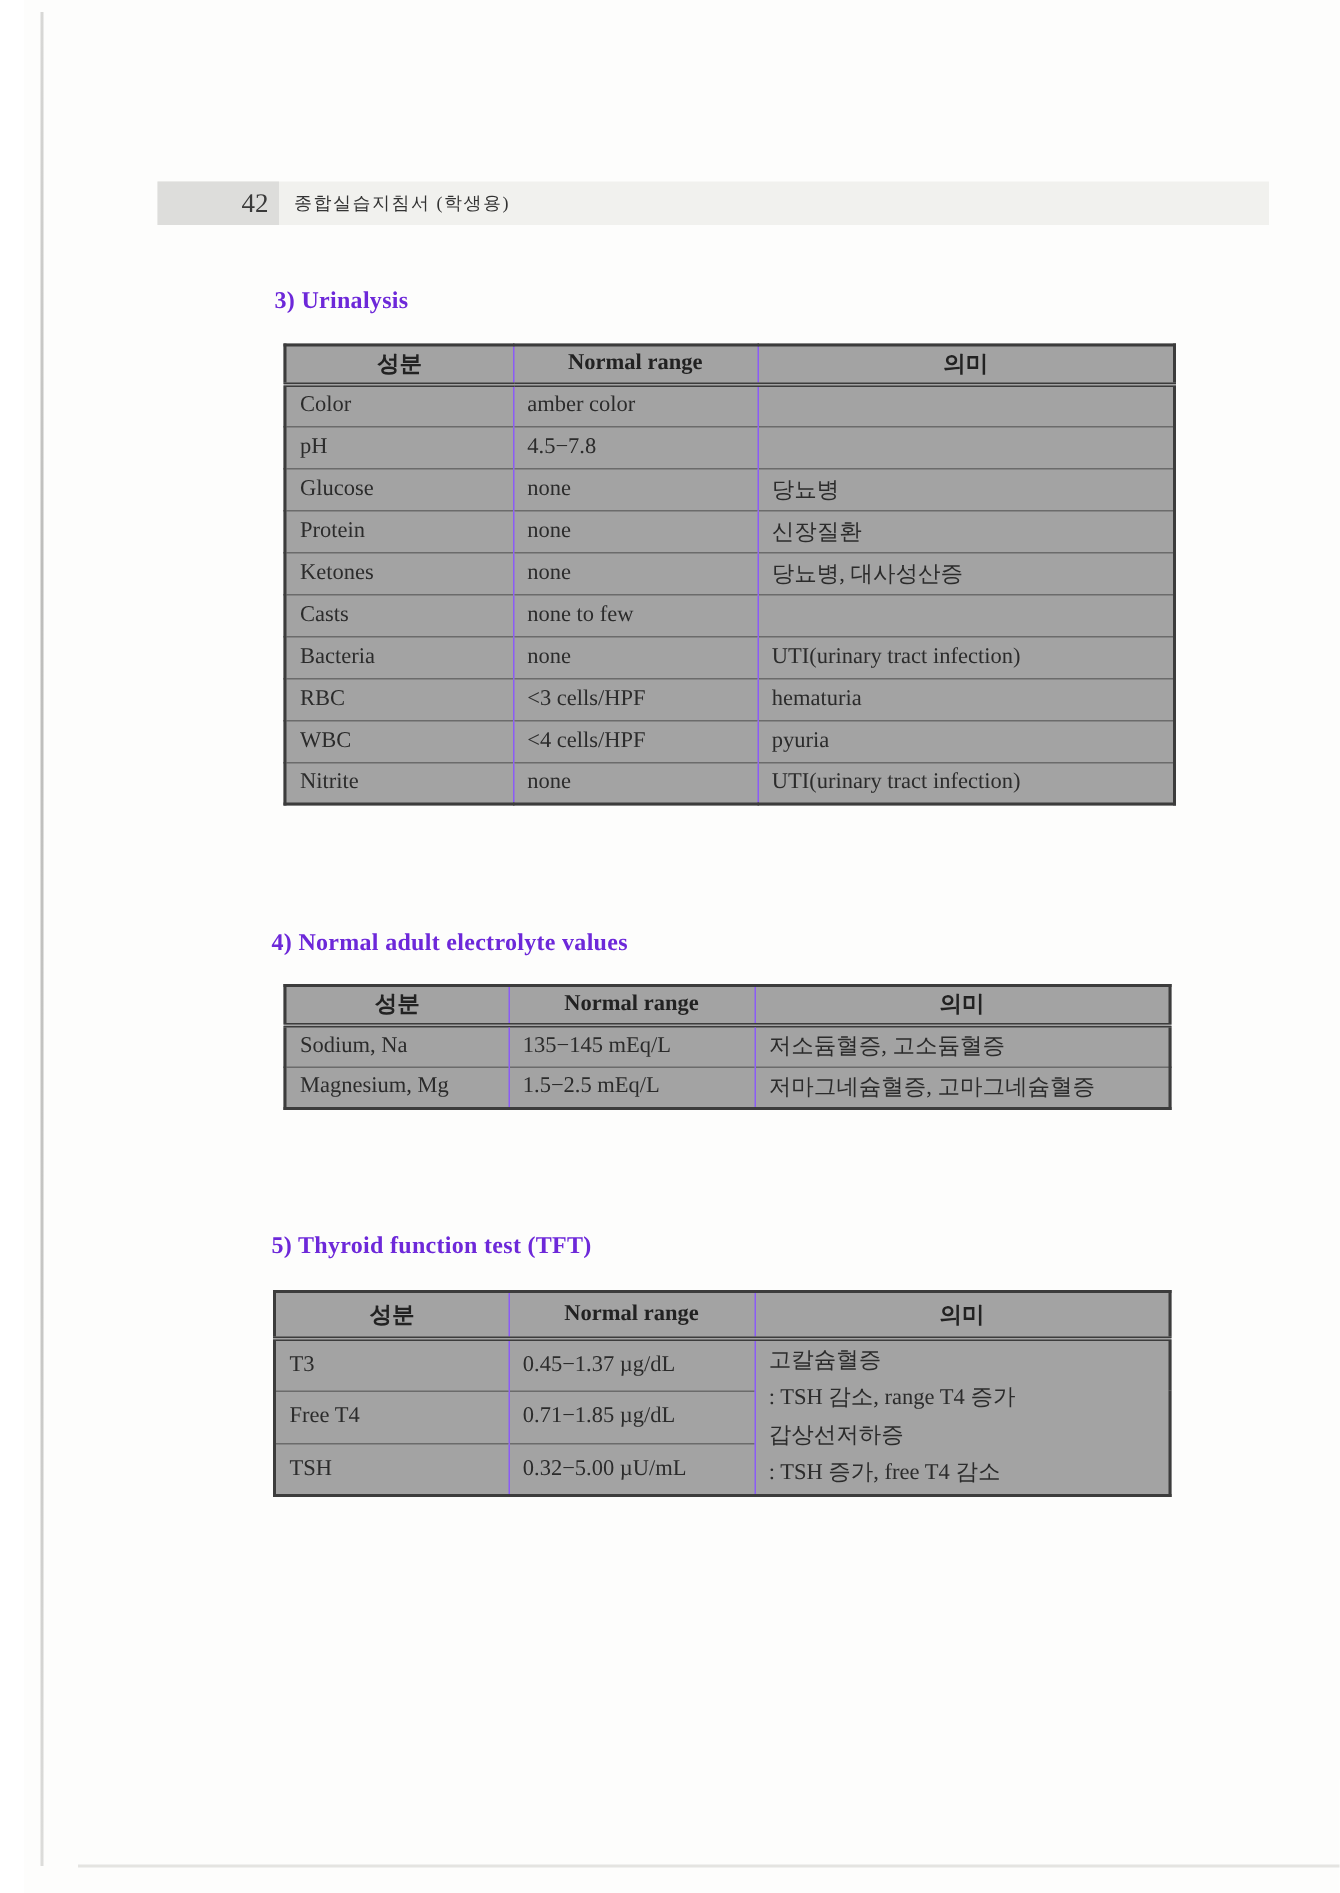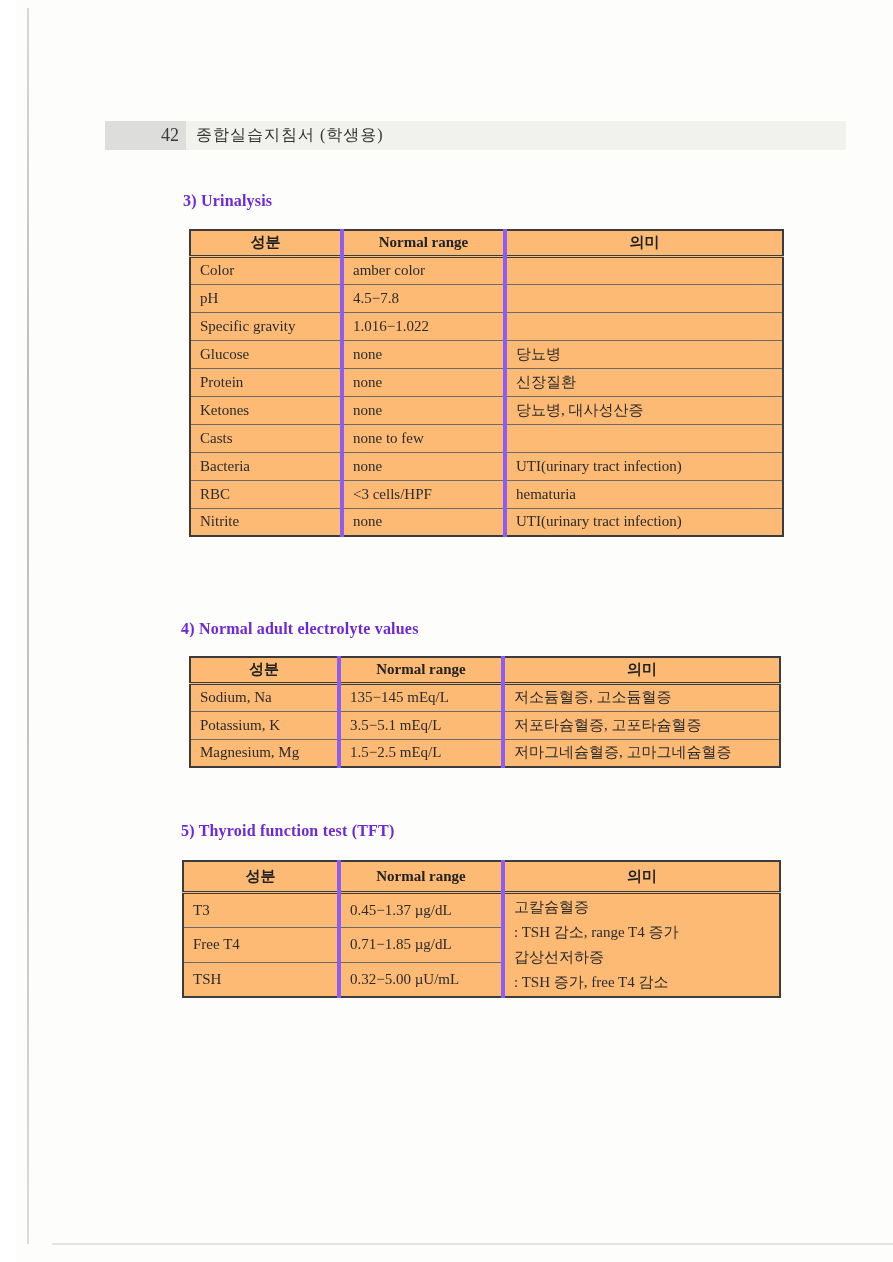--- a/index.html
+++ b/index.html
@@ -43,42 +43,42 @@
     background: #dddddb;
     display: flex;
     align-items: center;
     justify-content: flex-end;
     padding-right: 7px;
     font-size: 18px;
     color: #3a3a3a;
   }
   .header-title {
     padding-left: 10px;
-    font-size: 16px;
+    font-size: 12px;
     letter-spacing: 1px;
     color: #333;
   }
   
   .section-heading {
     position: absolute;
     font-size: 16px;
     font-weight: 600;
     color: #6d28d9;
     letter-spacing: 0.2px;
   }
   .sh1 { left: 167px; top: 192px; }
   .sh2 { left: 165px; top: 620px; }
   .sh3 { left: 165px; top: 822px; }
   
   table.t {
     position: absolute;
     border-collapse: collapse;
     table-layout: fixed;
     border: 2px solid #3c3c3c;
-    background: #fdba74;
+    background: #a3a3a3;
     font-size: 15px;
     color: #2b2b2b;
     padding-left: 24px;
   }
   .t1 { left: 173px; top: 229px; width: 595px; }
   .t2 { left: 173px; top: 656px; width: 592px; }
   .t3 { left: 166px; top: 860px; width: 599px; }
   table.t th {
     font-weight: 600;
     text-align: center;
@@ -88,21 +88,21 @@
     padding: 2px 4px;
   }
   table.t td {
     border-top: 1px solid #6b6b6b;
     padding: 1px 9px;
     vertical-align: middle;
     white-space: nowrap;
     overflow: hidden;
   }
   table.t tr > th + th,
-  table.t tr > td + td { border-left: 4px solid #8b5cf6; }
+  table.t tr > td + td { border-left: 1px solid #8b5cf6; }
   .t1 th { height: 26px; }
   .t1 td { height: 28px; }
   .t2 th { height: 26px; }
   .t2 td { height: 28px; }
   .t3 th { height: 31px; }
   .t3 td { height: 35px; }
   td.merged-meaning {
     vertical-align: top;
     padding-top: 4px;
     white-space: normal;
@@ -146,25 +146,20 @@
           <td>Color</td>
           <td>amber color</td>
           <td></td>
         </tr>
         <tr>
           <td>pH</td>
           <td>4.5−7.8</td>
           <td></td>
         </tr>
         <tr>
-          <td>Specific gravity</td>
-          <td>1.016−1.022</td>
-          <td></td>
-        </tr>
-        <tr>
           <td>Glucose</td>
           <td>none</td>
           <td>당뇨병</td>
         </tr>
         <tr>
           <td>Protein</td>
           <td>none</td>
           <td>신장질환</td>
         </tr>
         <tr>
@@ -179,20 +174,25 @@
         </tr>
         <tr>
           <td>Bacteria</td>
           <td>none</td>
           <td>UTI(urinary tract infection)</td>
         </tr>
         <tr>
           <td>RBC</td>
           <td>&lt;3 cells/HPF</td>
           <td>hematuria</td>
+        </tr>
+        <tr>
+          <td>WBC</td>
+          <td>&lt;4 cells/HPF</td>
+          <td>pyuria</td>
         </tr>
         <tr>
           <td>Nitrite</td>
           <td>none</td>
           <td>UTI(urinary tract infection)</td>
         </tr>
       </tbody>
     </table>
 
   <div class="section-heading sh2">4) Normal adult electrolyte values</div>
@@ -209,25 +209,20 @@
           <th>의미</th>
         </tr>
       </thead>
       <tbody>
         <tr>
           <td>Sodium, Na</td>
           <td>135−145 mEq/L</td>
           <td>저소듐혈증, 고소듐혈증</td>
         </tr>
         <tr>
-          <td>Potassium, K</td>
-          <td>3.5−5.1 mEq/L</td>
-          <td>저포타슘혈증, 고포타슘혈증</td>
-        </tr>
-        <tr>
           <td>Magnesium, Mg</td>
           <td>1.5−2.5 mEq/L</td>
           <td>저마그네슘혈증, 고마그네슘혈증</td>
         </tr>
       </tbody>
     </table>
 
   <div class="section-heading sh3">5) Thyroid function test (TFT)</div>
   <table class="t t3">
       <colgroup>

